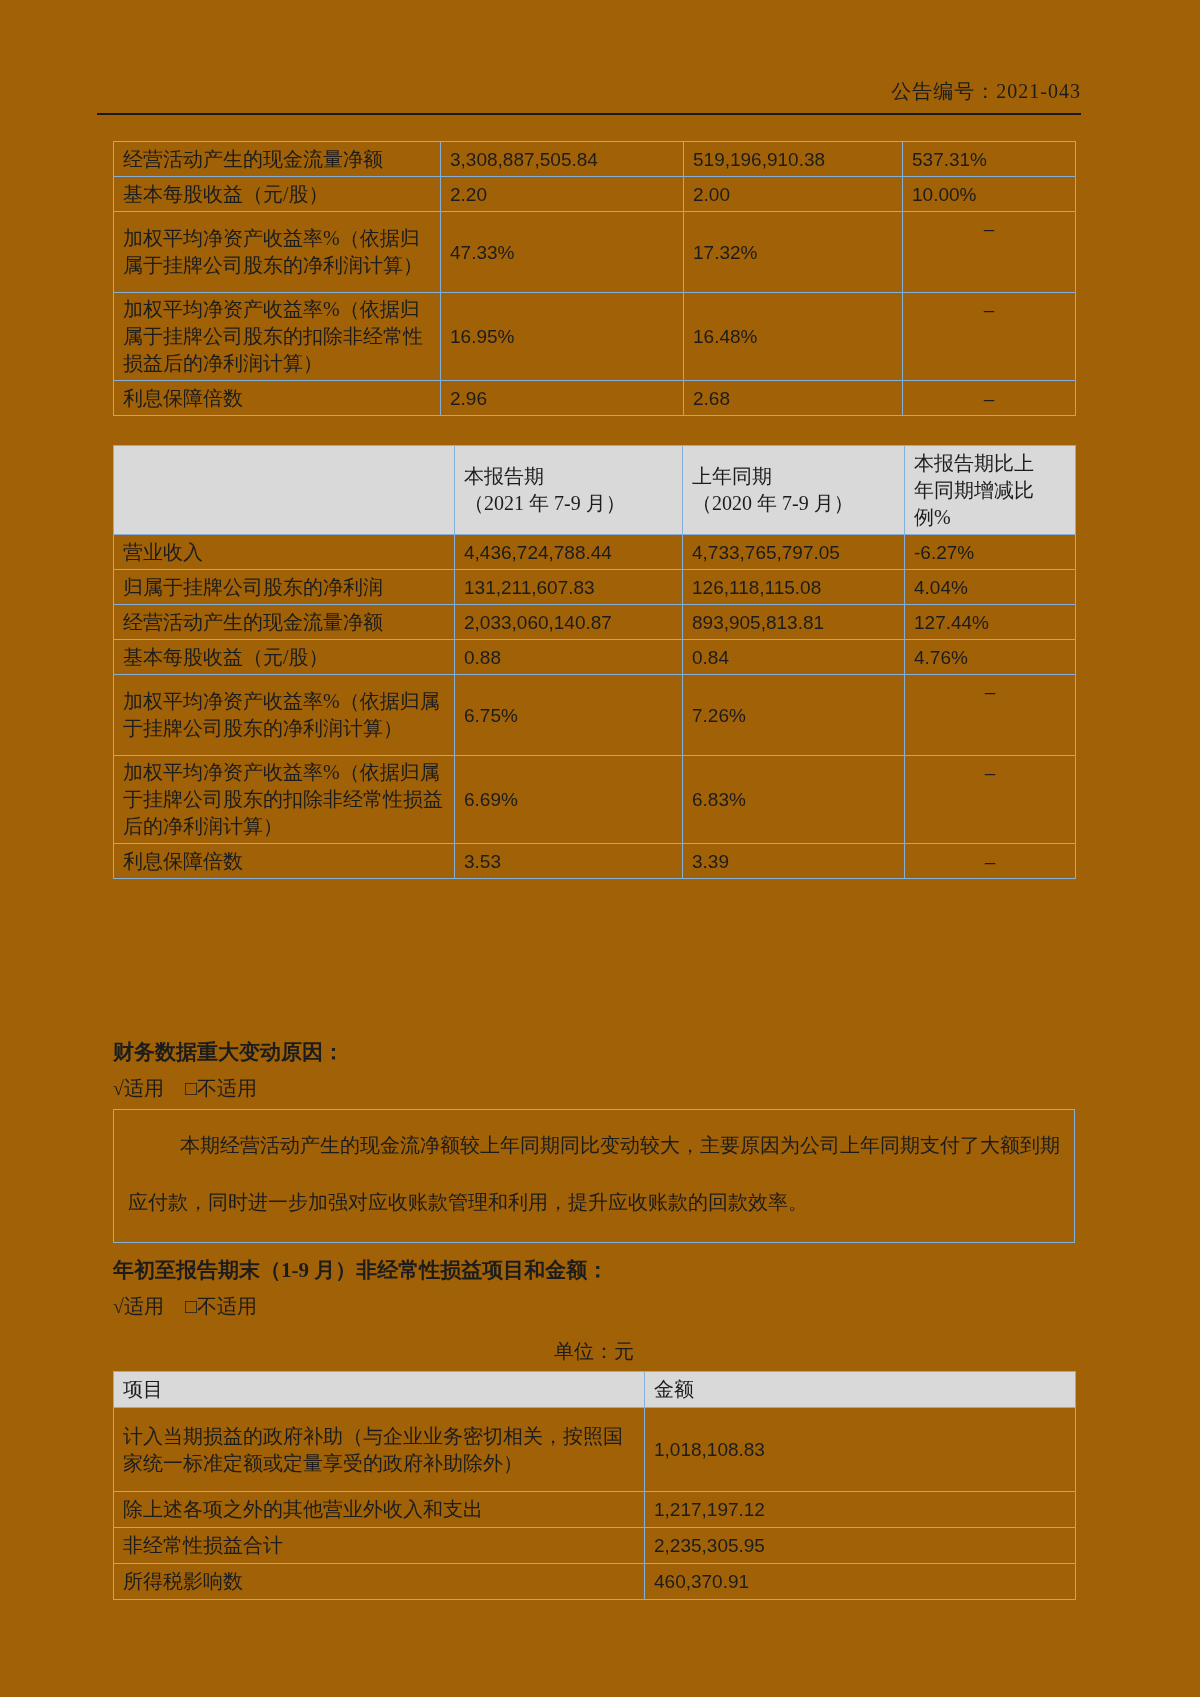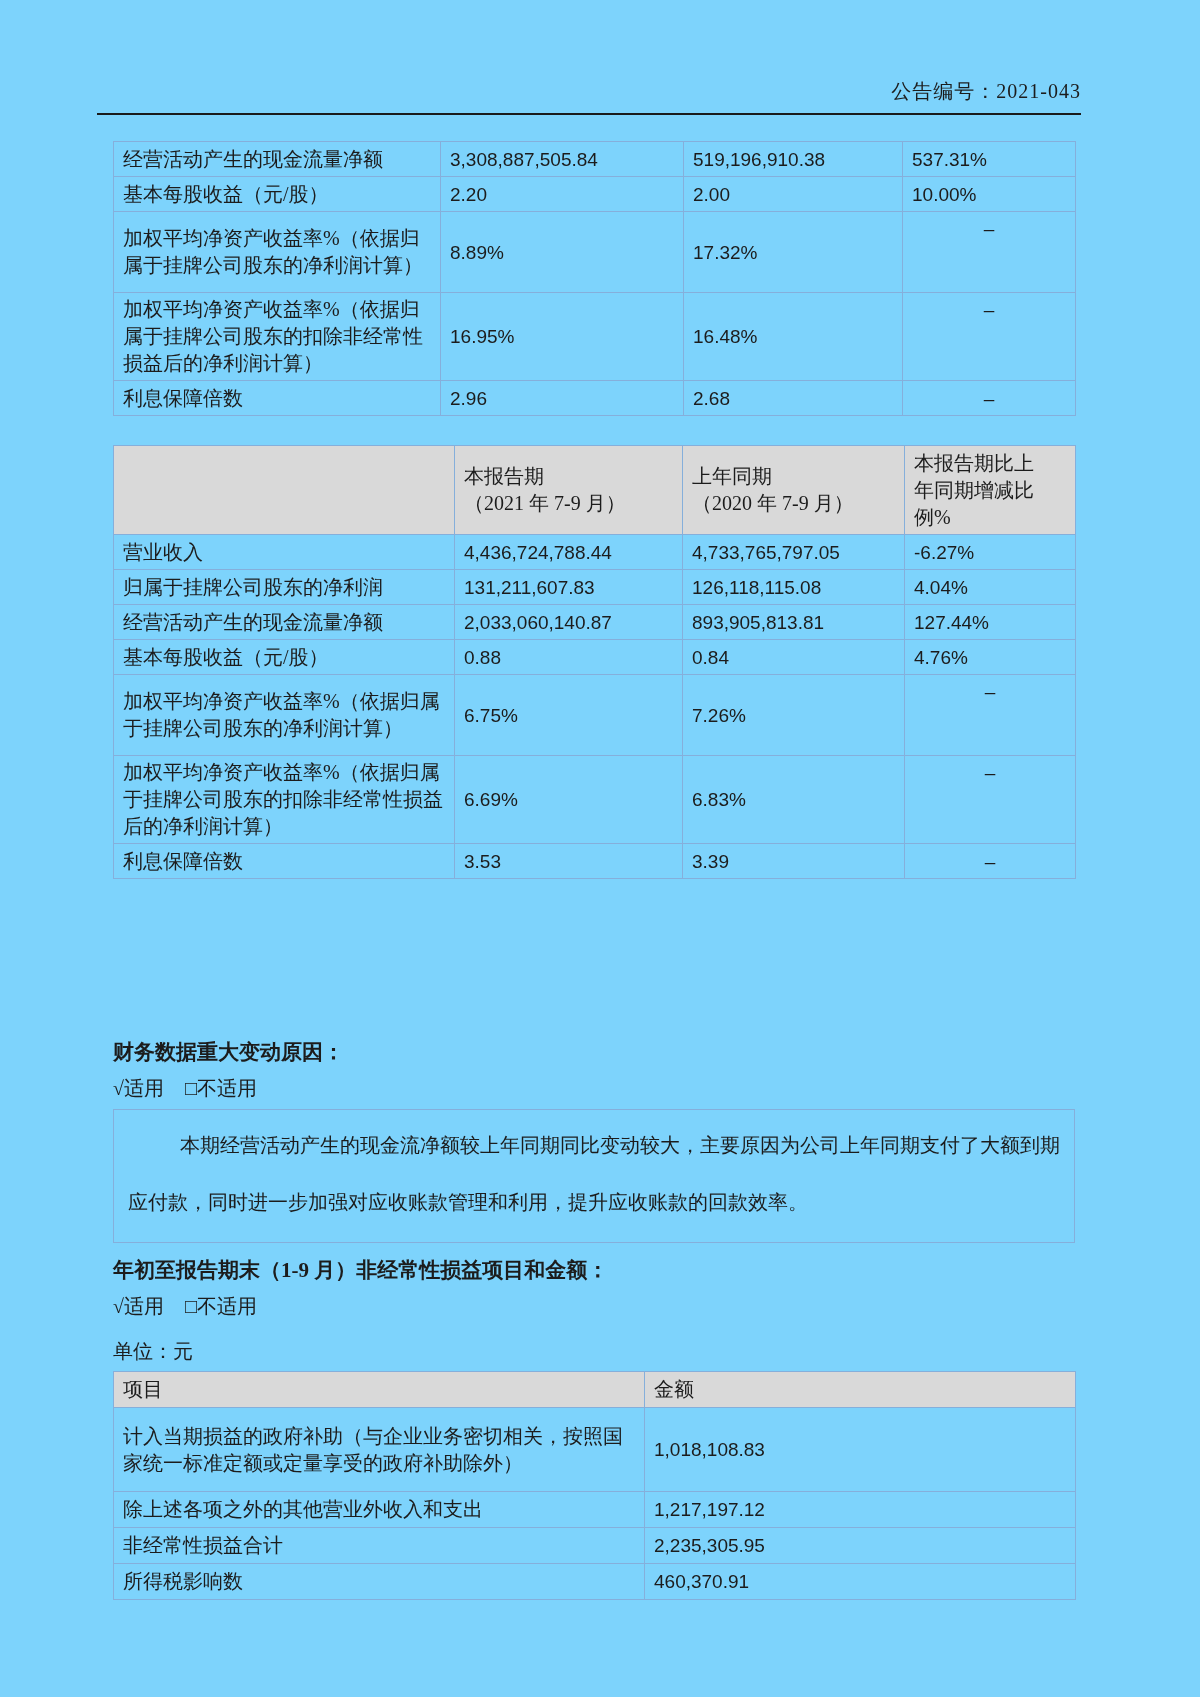--- a/index.html
+++ b/index.html
@@ -1,21 +1,21 @@
 <!DOCTYPE html>
 <html><head>
 <meta charset="utf-8">
 <style>
   * { margin: 0; padding: 0; box-sizing: border-box; }
   html, body { background: #ffffff; }
   .page {
     position: relative;
     width: 1200px;
     height: 1697px;
-    background: #7dd3fc;
+    background: #a16207;
     font-family: "Liberation Serif", serif;
     color: #1c1c1c;
     overflow: hidden;
   }
   .doc-header {
     padding-top: 78px;
     margin: 0 119px 0 97px;
     text-align: right;
     font-size: 20px;
     letter-spacing: 1px;
@@ -79,21 +79,21 @@
     font-family: Liberation Mono, monospace;
   }
   .reason-box p {
     font-size: 20px;
     line-height: 57px;
     text-indent: 2.6em;
     text-align: justify;
   }
   .unit-line {
     margin-top: 20px;
-    text-align: left;
+    text-align: center;
     font-size: 20px;
     line-height: 24px;
   }
   td.total-label { text-align: center; font-weight: bold; }
 </style>
 </head>
 <body>
 
 <div class="page">
 
@@ -119,21 +119,21 @@
           <td class="num">537.31%</td>
         </tr>
         <tr style="height:35px">
           <td>基本每股收益（元/股）</td>
           <td class="num">2.20</td>
           <td class="num">2.00</td>
           <td class="num">10.00%</td>
         </tr>
         <tr style="height:81px">
           <td>加权平均净资产收益率%（依据归属于挂牌公司股东的净利润计算）</td>
-          <td class="num">8.89%</td>
+          <td class="num">47.33%</td>
           <td class="num">17.32%</td>
           <td class="num dash vtop">–</td>
         </tr>
         <tr style="height:81px">
           <td>加权平均净资产收益率%（依据归属于挂牌公司股东的扣除非经常性损益后的净利润计算）</td>
           <td class="num">16.95%</td>
           <td class="num">16.48%</td>
           <td class="num dash vtop">–</td>
         </tr>
         <tr style="height:35px">

